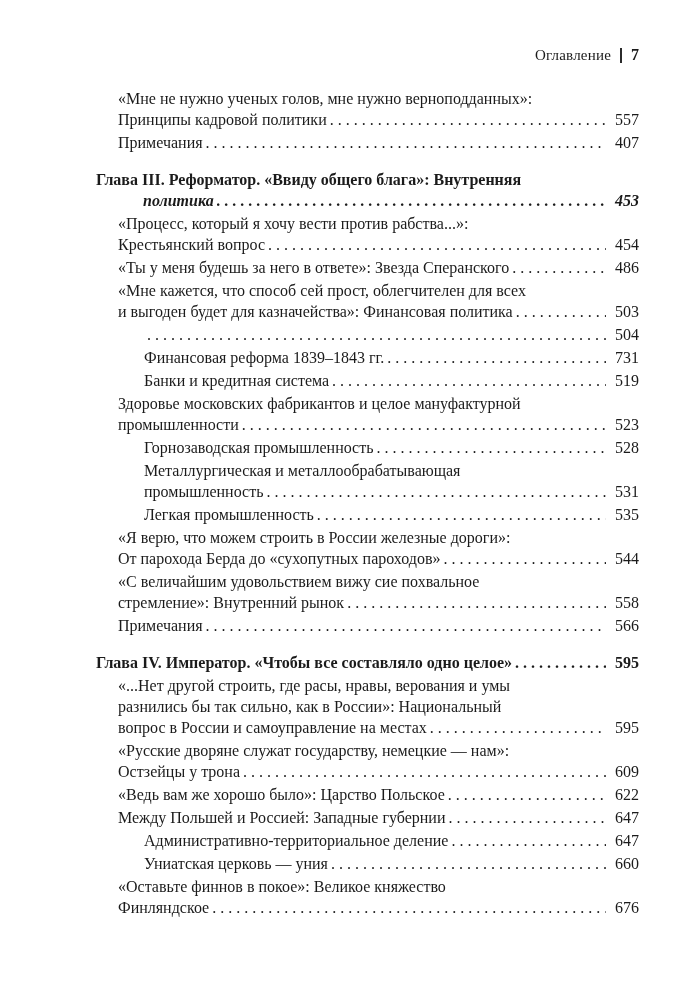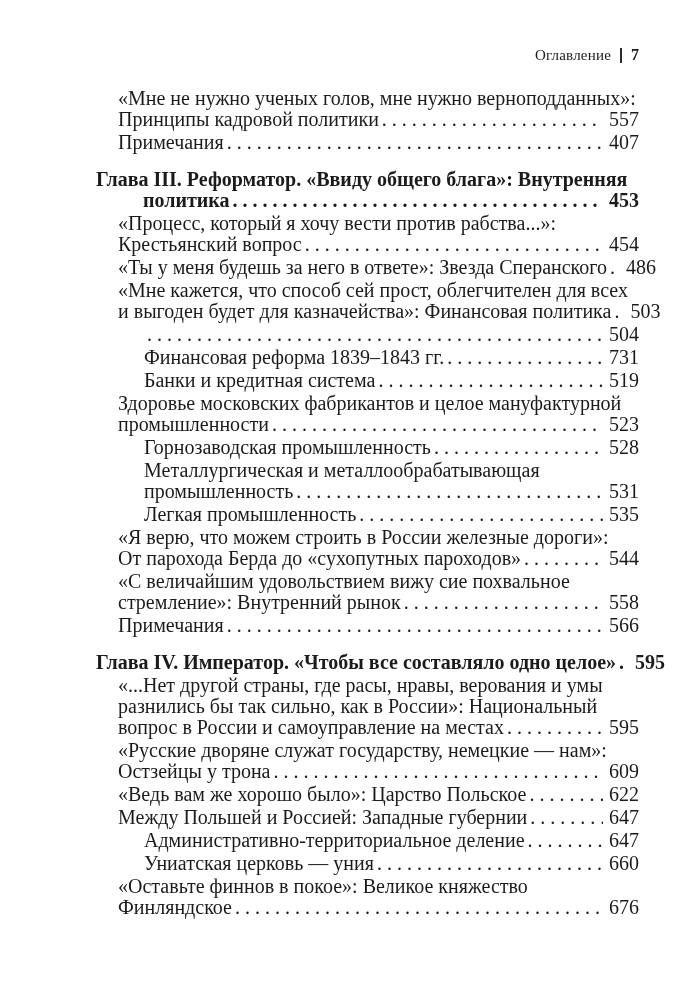--- a/index.html
+++ b/index.html
@@ -29,28 +29,28 @@
   .header-title { letter-spacing: 0.2px; }
   .header-divider {
     display: inline-block;
     width: 2px; height: 15px;
     background: #2b2b2b;
     margin: 0 9px;
   }
   .header-page { font-weight: bold; font-size: 16px; }
 
   .toc-entry {
-    font-size: 20px;
+    font-size: 16px;
     line-height: 21px;
     margin-bottom: 2px;
   }
   .toc-entry.level-1 { margin-left: 22px; }
   .toc-entry.level-2 { margin-left: 48px; }
   .toc-entry.chapter { font-weight: bold; margin-top: 16px; }
-  .toc-entry.chapter .toc-line:nth-child(n+2) { padding-left: 47px; }
+  .toc-entry.chapter .toc-line:nth-child(n+2) { padding-left: 47px; font-style: italic; }
 
   .toc-line { white-space: nowrap; }
   .toc-line-last { display: flex; align-items: flex-start; }
   .toc-text { white-space: nowrap; }
   .toc-dots {
     flex: 1 1 auto;
     overflow: hidden;
     white-space: nowrap;
     margin-left: 3px;
     min-width: 10px;
@@ -195,21 +195,21 @@
         </div>
       </div>
       <div class="toc-entry level-0 chapter">
         <div class="toc-line toc-line-last">
           <span class="toc-text">Глава IV. Император. «Чтобы все составляло одно целое»</span>
           <span class="toc-dots"></span>
           <span class="toc-page">595</span>
         </div>
       </div>
       <div class="toc-entry level-1">
-        <div class="toc-line"><span class="toc-text">«...Нет другой страны, где расы, нравы, верования и умы</span></div>
+        <div class="toc-line"><span class="toc-text">«...Нет другой строить, где расы, нравы, верования и умы</span></div>
         <div class="toc-line"><span class="toc-text">разнились бы так сильно, как в России»: Национальный</span></div>
         <div class="toc-line toc-line-last">
           <span class="toc-text">вопрос в России и самоуправление на местах</span>
           <span class="toc-dots"></span>
           <span class="toc-page">595</span>
         </div>
       </div>
       <div class="toc-entry level-1">
         <div class="toc-line"><span class="toc-text">«Русские дворяне служат государству, немецкие — нам»:</span></div>
         <div class="toc-line toc-line-last">

